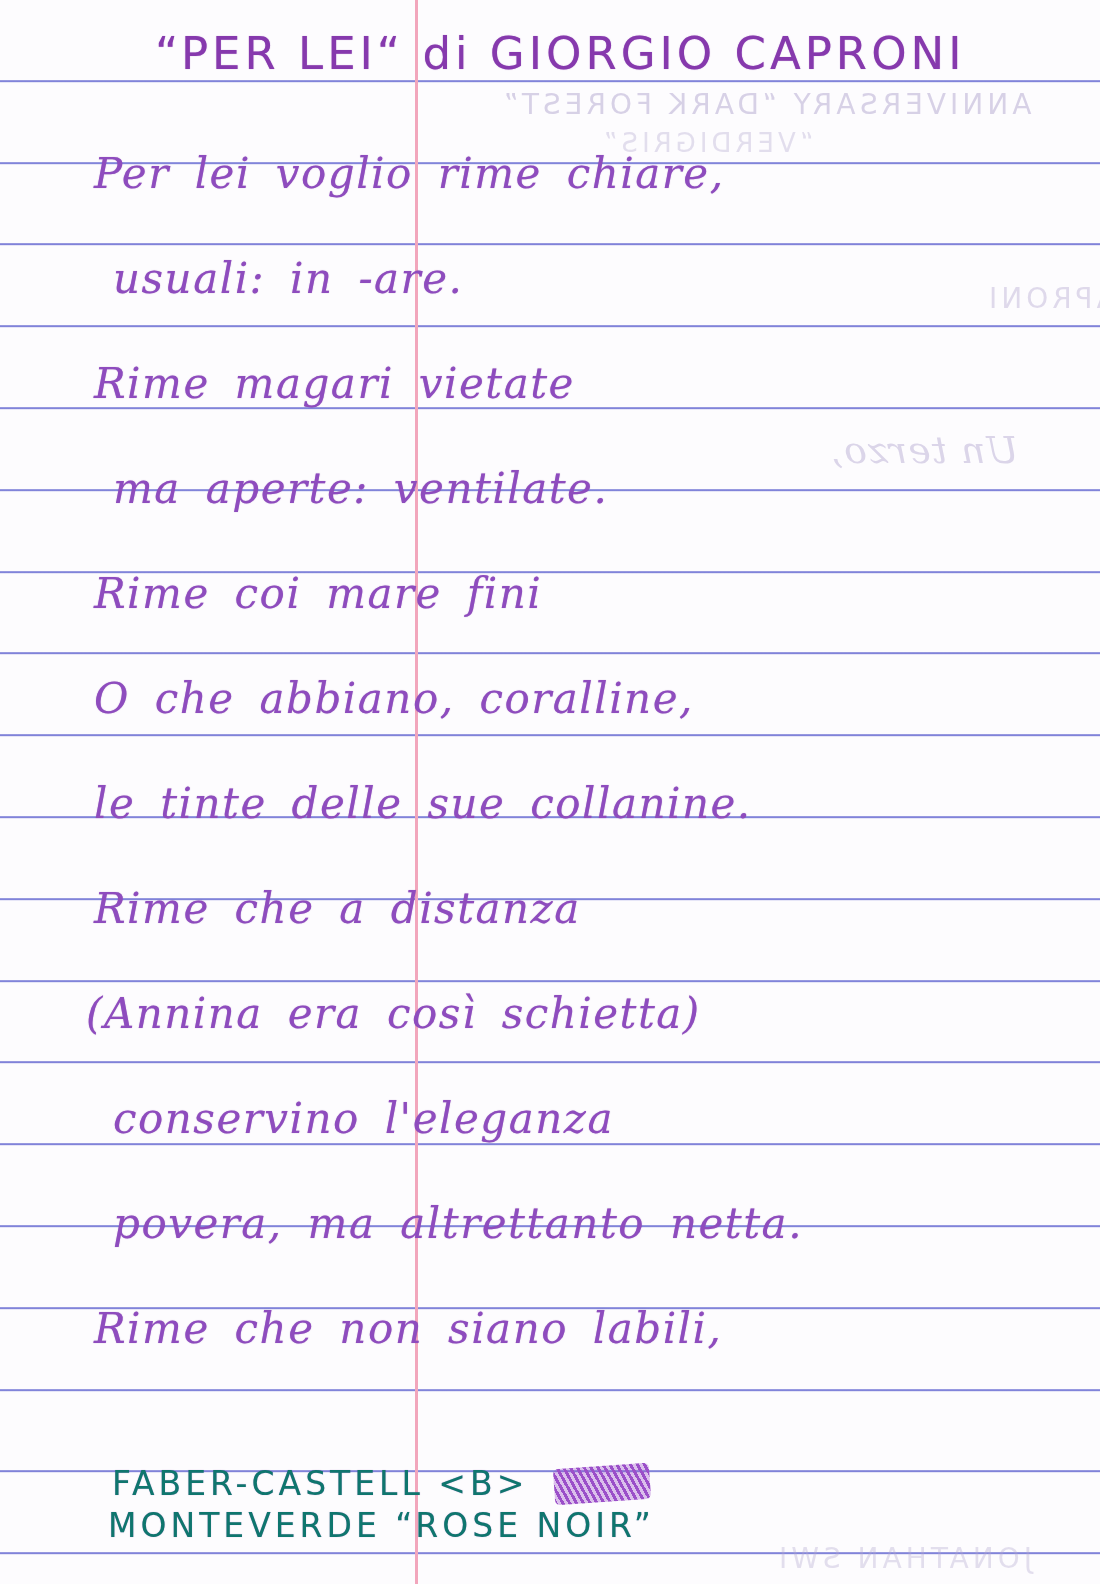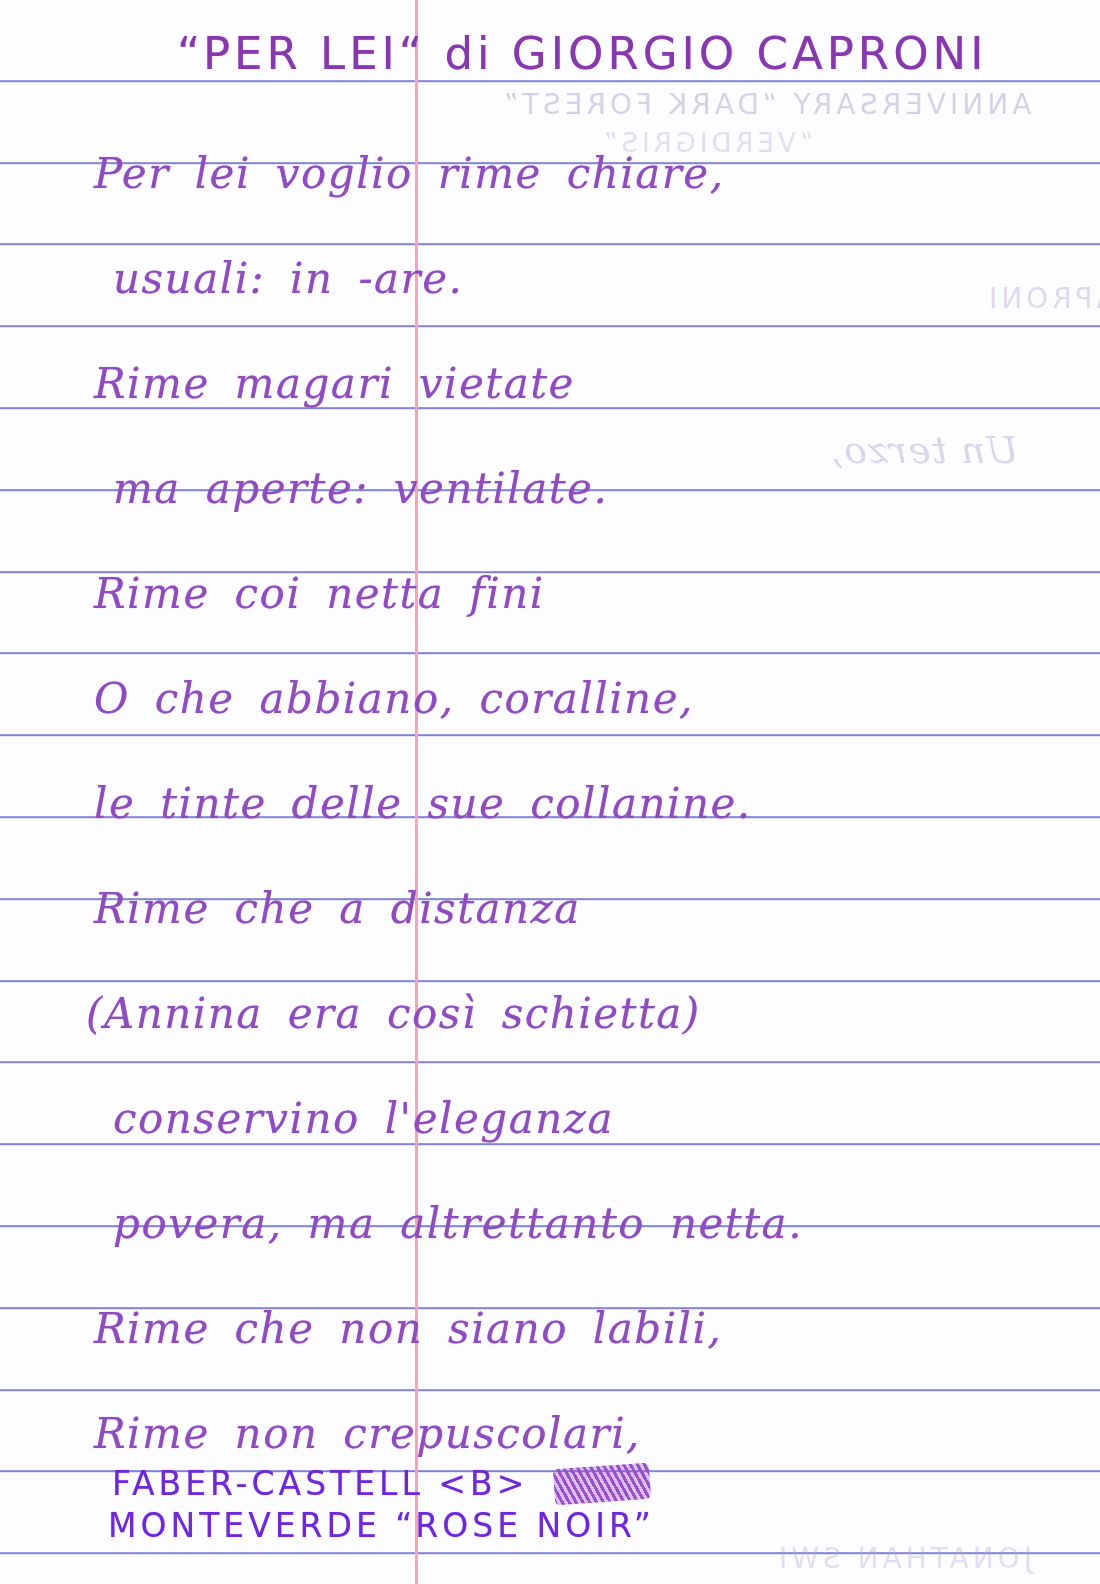--- a/index.html
+++ b/index.html
@@ -40,21 +40,21 @@
   }
   .ghost.cursive{
     font-family:"DejaVu Serif",serif;
     font-style:italic;
     font-size:38px;
     letter-spacing:1px;
     opacity:.45;
   }
   
   .title{
-    position:absolute;top:26px;left:177px;height:54px;
+    position:absolute;top:26px;left:155px;height:54px;
     display:flex;align-items:flex-end;
     font-size:45px;letter-spacing:4px;
     color:#8639ad;
     white-space:nowrap;
     text-shadow:0 0 1px rgba(134,57,173,.55);
   }
   
   .poem{
     position:absolute;top:82px;left:86px;right:10px;
   }
@@ -74,21 +74,21 @@
     color:#8e4cbe;
     white-space:nowrap;
     text-shadow:0 0 1px rgba(120,50,160,.5);
   }
   .poem-line.indent{padding-left:27px;}
   .poem-line.outdent{padding-left:0;}
   
   .footer-line{
     position:absolute;
     display:flex;align-items:center;
-    color:#6d28d9;
+    color:#0f766e;
     font-size:33px;letter-spacing:4px;
     white-space:nowrap;
     text-shadow:0 0 1px rgba(141,68,181,.5);
   }
   .footer-line.one{top:1464px;left:112px;}
   .footer-line.two{top:1506px;left:108px;}
   .swatch{
     display:inline-block;
     width:96px;height:36px;
     margin-left:26px;
@@ -123,21 +123,21 @@
     <div class="poem-line indent">
         <span>usuali: in -are.</span>
       </div>
     <div class="poem-line">
         <span>Rime magari vietate</span>
       </div>
     <div class="poem-line indent">
         <span>ma aperte: ventilate.</span>
       </div>
     <div class="poem-line">
-        <span>Rime coi netta fini</span>
+        <span>Rime coi mare fini</span>
       </div>
     <div class="poem-line">
         <span>O che abbiano, coralline,</span>
       </div>
     <div class="poem-line">
         <span>le tinte delle sue collanine.</span>
       </div>
     <div class="poem-line">
         <span>Rime che a distanza</span>
       </div>
@@ -146,23 +146,20 @@
       </div>
     <div class="poem-line indent">
         <span>conservino l'eleganza</span>
       </div>
     <div class="poem-line indent">
         <span>povera, ma altrettanto netta.</span>
       </div>
     <div class="poem-line">
         <span>Rime che non siano labili,</span>
       </div>
-    <div class="poem-line">
-        <span>Rime non crepuscolari,</span>
-      </div>
   </div>
 
   <div class="footer-line one">
     <span>FABER-CASTELL &lt;B&gt;</span>
     <span class="swatch"></span>
   </div>
   <div class="footer-line two">
     <span>MONTEVERDE “ROSE NOIR”</span>
   </div>
 

